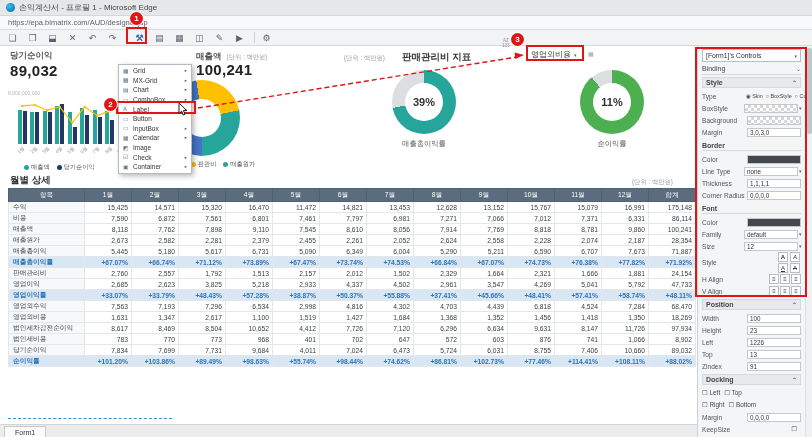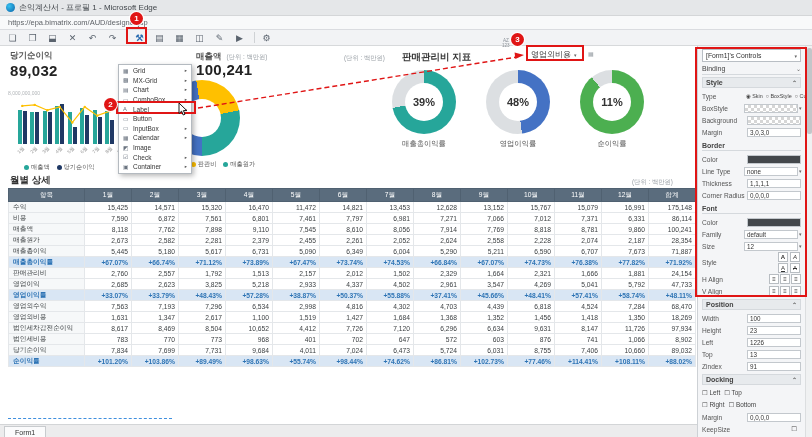--- a/index.html
+++ b/index.html
@@ -245,26 +245,20 @@
   <div class="abs filter-glyph" style="left:588px;top:4px">▦</div>
 
   <div class="abs donut-row">
       <div class="donut-block">
         <div class="donut" style="background: conic-gradient(rgb(38, 166, 154) 0deg, rgb(38, 166, 154) 72%, rgb(220, 223, 226) 72%, rgb(220, 223, 226) 100%);">
           <div class="donut-hole">39%</div>
         </div>
         <div class="donut-label">매출총이익률</div>
       </div>
       <div class="donut-block">
-        <div class="donut" style="background: conic-gradient(rgb(68, 114, 196) 0deg, rgb(68, 114, 196) 48%, rgb(220, 223, 226) 48%, rgb(220, 223, 226) 100%);">
-          <div class="donut-hole">48%</div>
-        </div>
-        <div class="donut-label">영업이익률</div>
-      </div>
-      <div class="donut-block">
         <div class="donut" style="background: conic-gradient(rgb(76, 175, 80) 0deg, rgb(76, 175, 80) 89%, rgb(220, 223, 226) 89%, rgb(220, 223, 226) 100%);">
           <div class="donut-hole">11%</div>
         </div>
         <div class="donut-label">순이익률</div>
       </div>
     </div>
 
   <div class="abs section-title" style="left:10px;top:128px">월별 상세</div>
   <div class="abs unit-note" style="left:632px;top:132px">(단위 : 백만원)</div>
   <table class="abs monthly" style="left:8px;top:142px">

